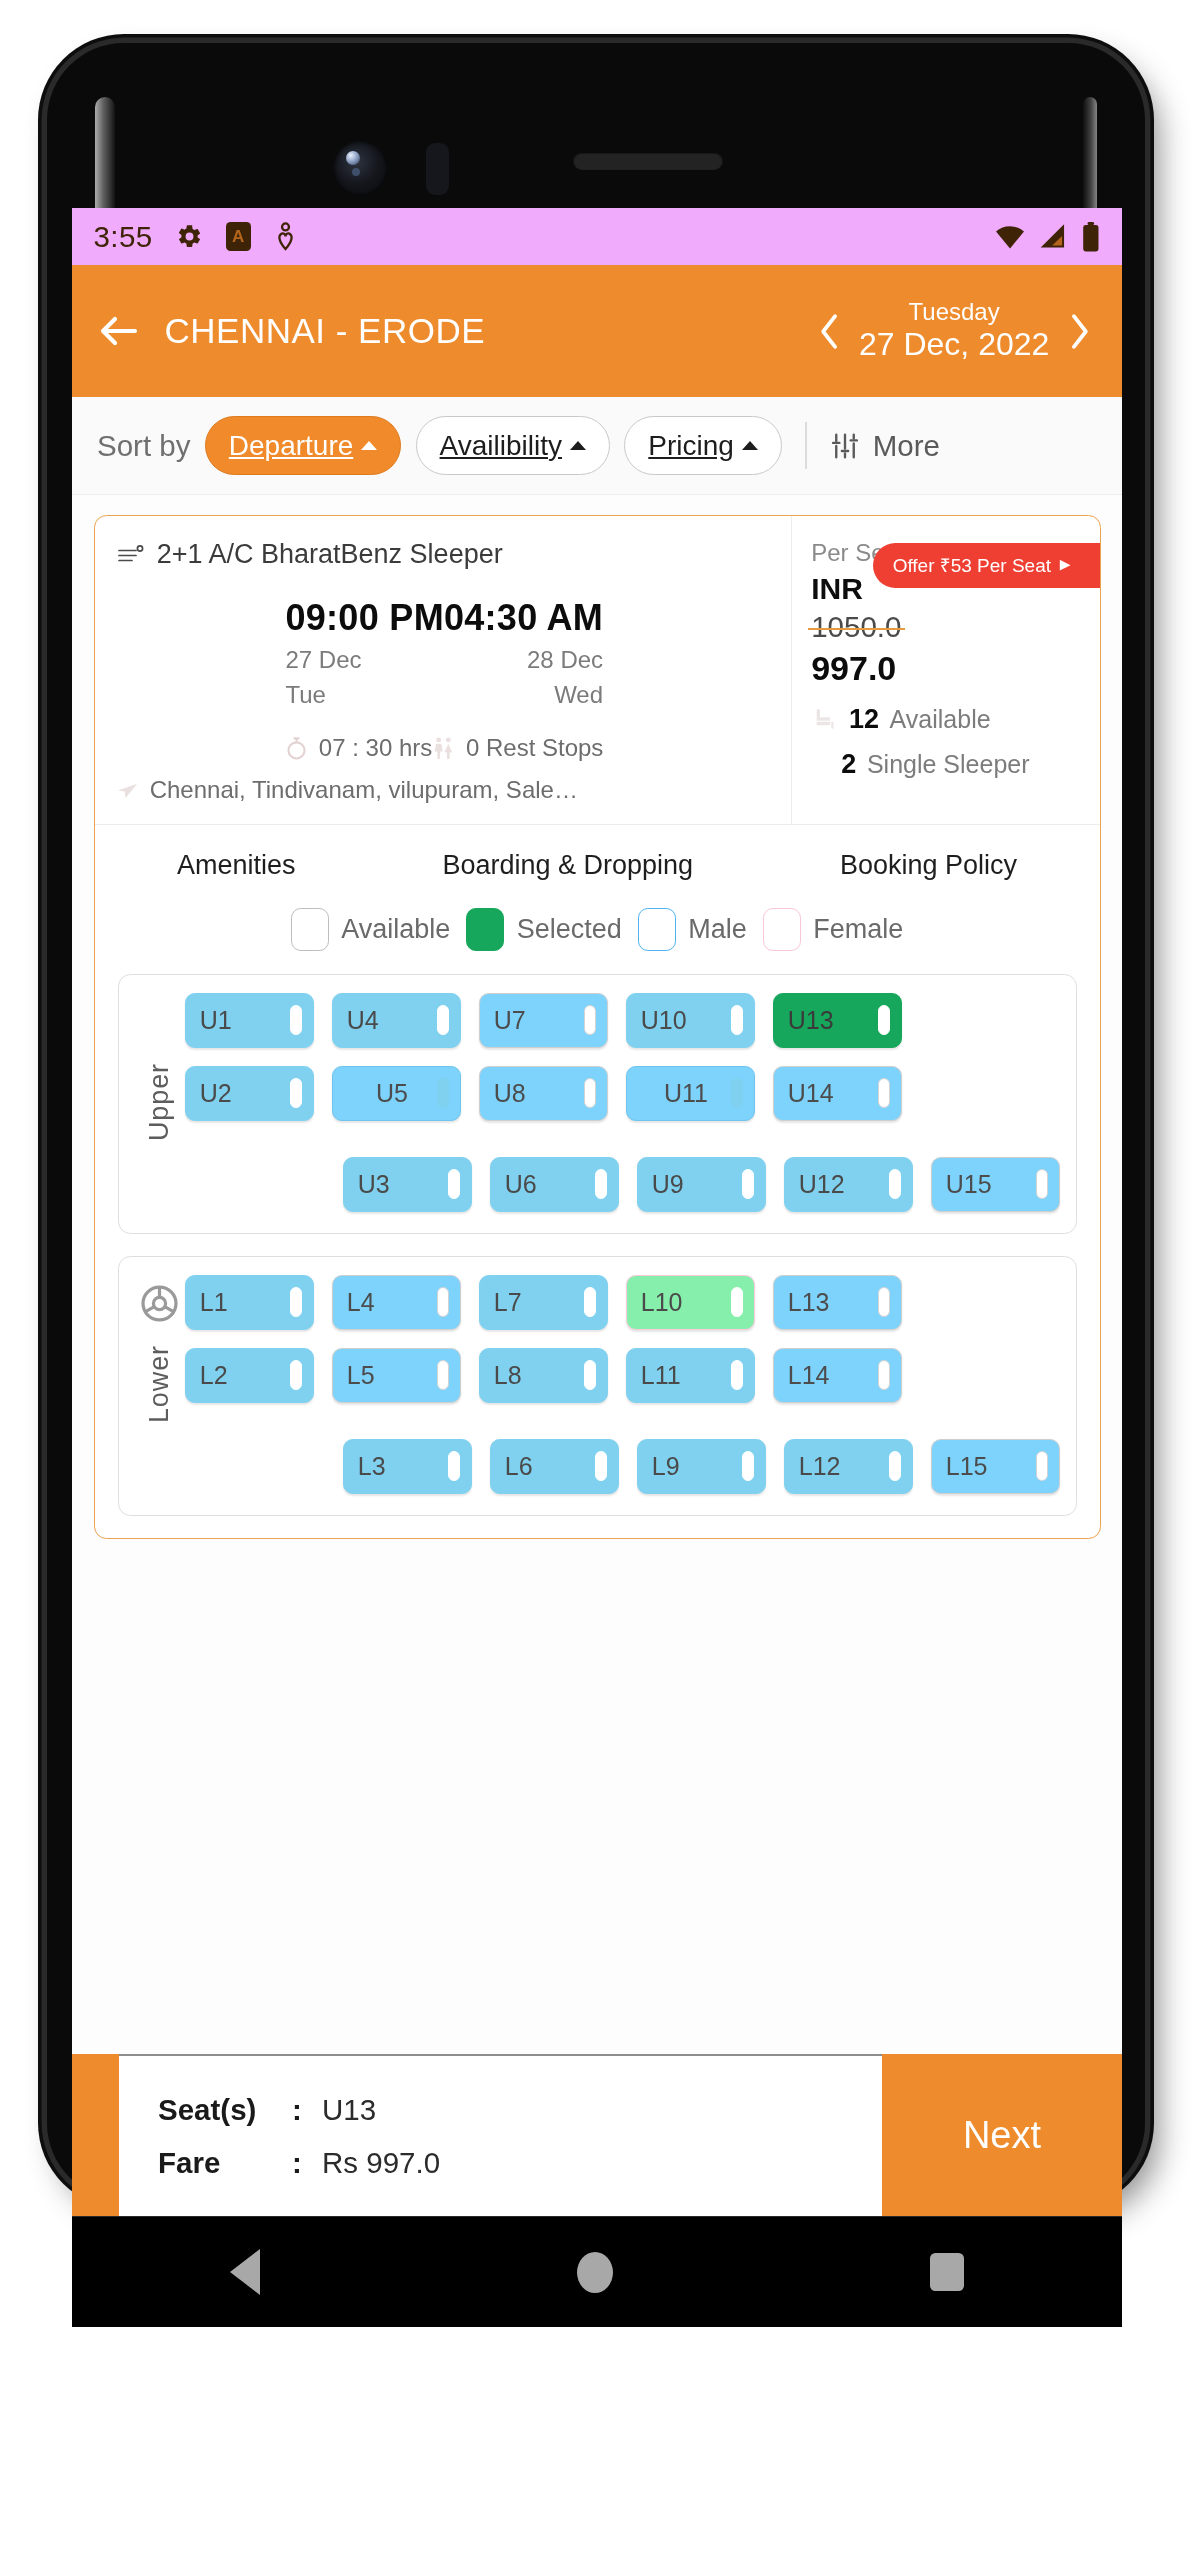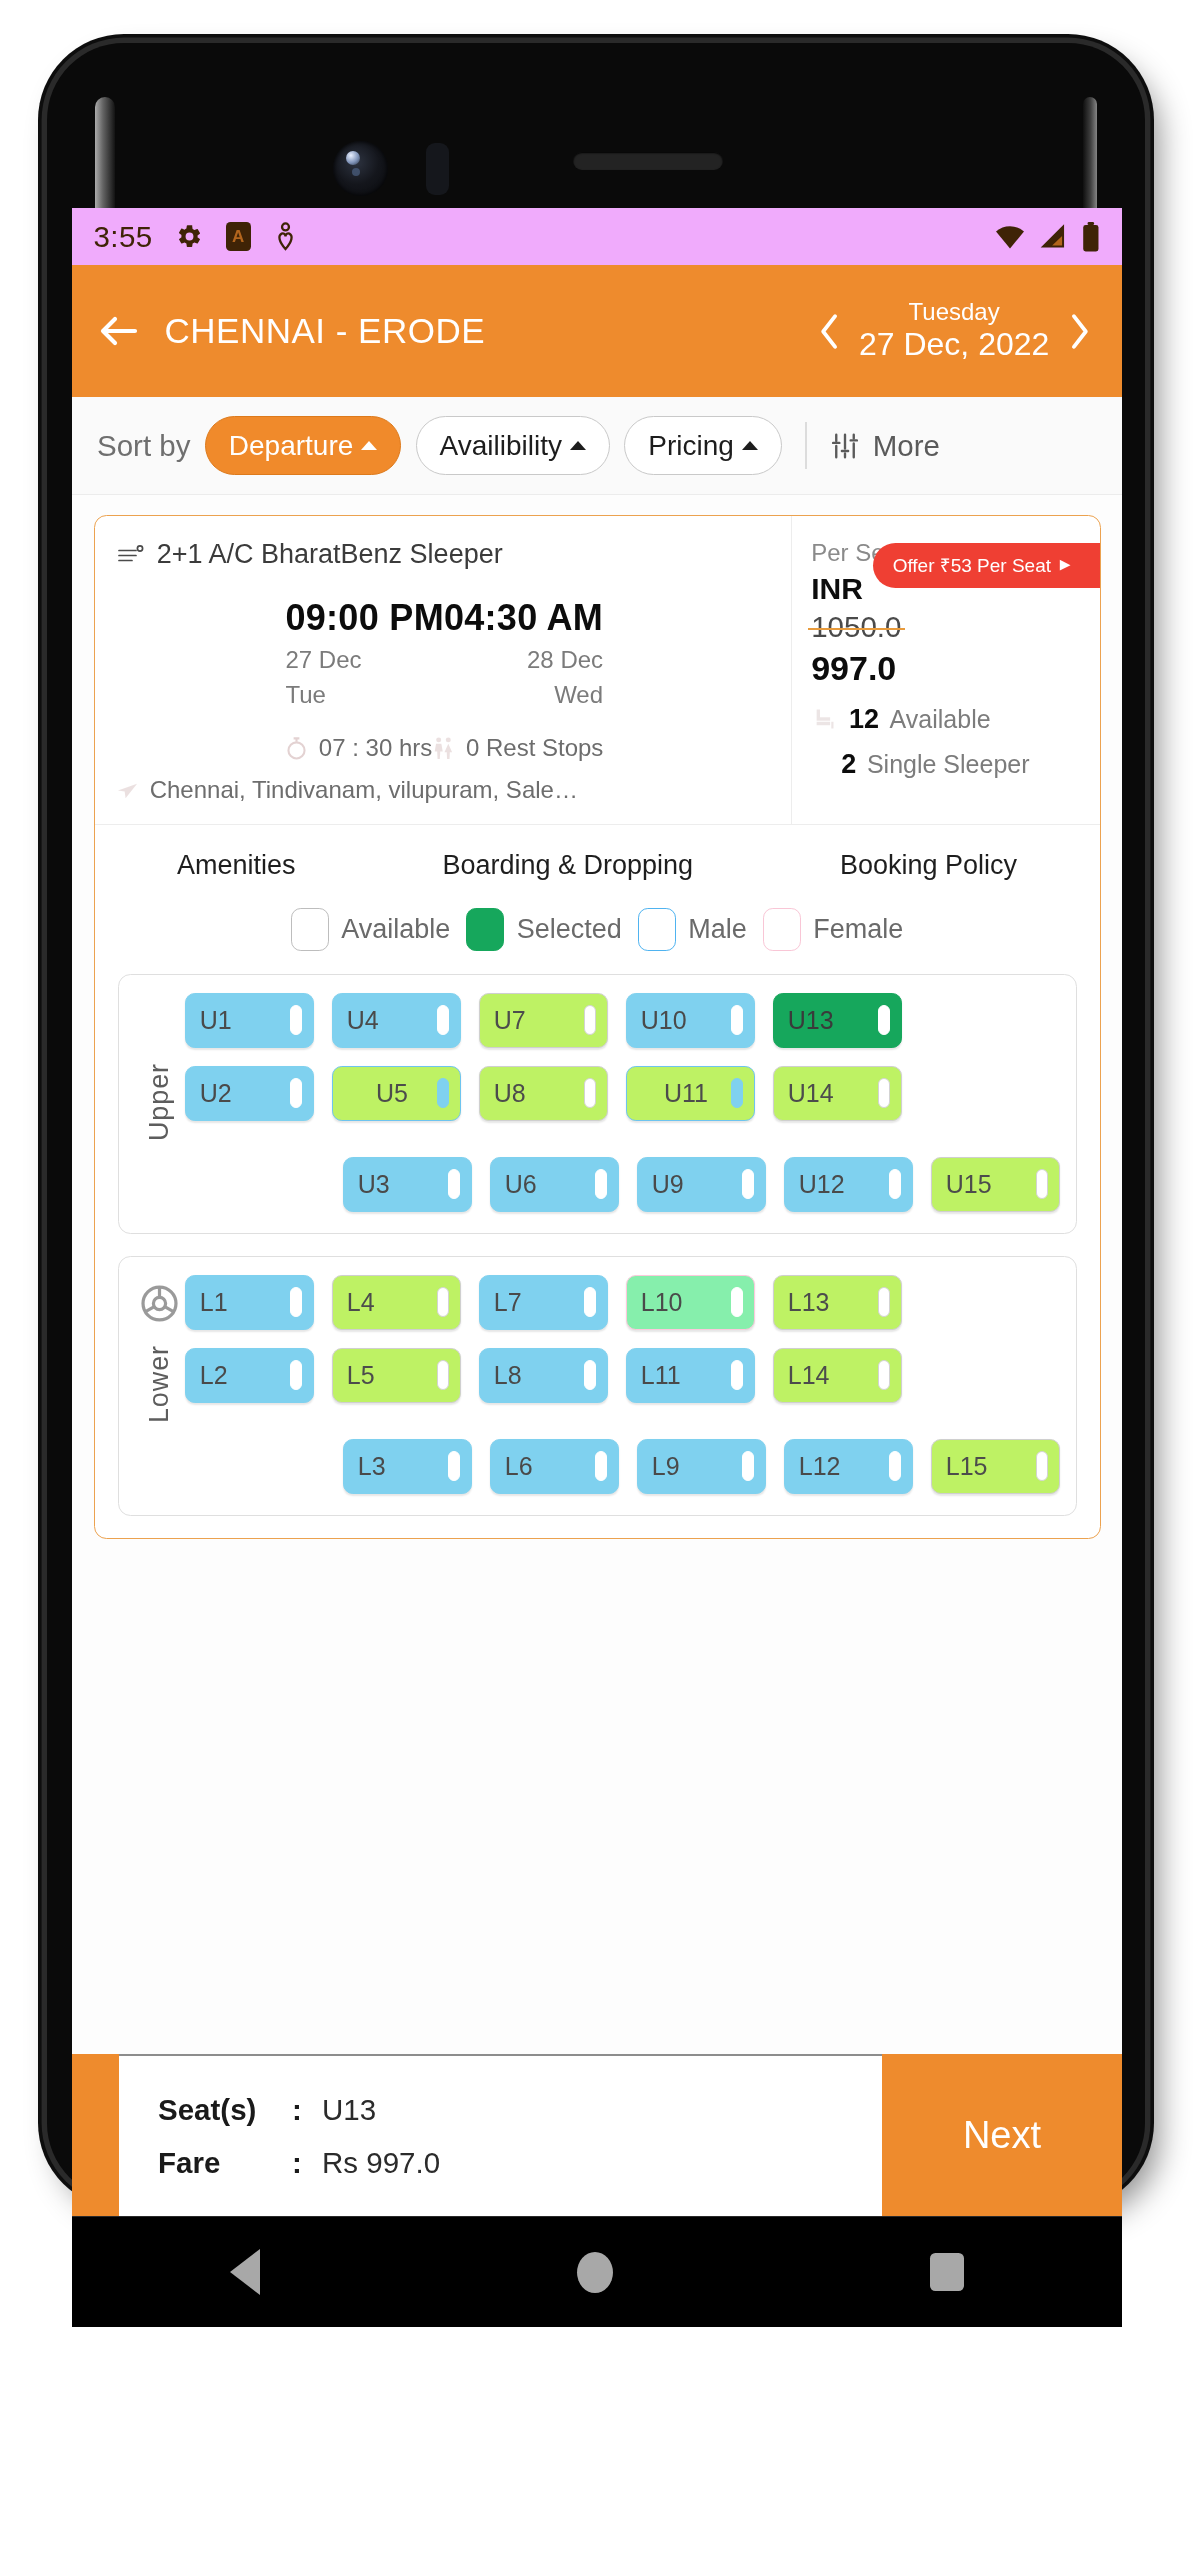--- a/index.html
+++ b/index.html
@@ -98,20 +98,21 @@
   
   .sortbar{
     height:98px; background:#fafafa; display:flex; align-items:center;
     padding:0 25px; gap:14.3px; border-bottom:0.9px solid #ececec;
   }
   .sort-label{ font-size:29.5px; color:#6f6f6f; }
   .chip{
     height:59px; border-radius:30px; display:flex; align-items:center; gap:8px;
     padding:0 23px; font-size:28px; border:1.4px solid #c9c9c9; background:#fff; color:#1d1d1d;
     white-space:nowrap;
+    text-decoration:underline;
   }
   .chip.active{ background:#f08a2b; border-color:#dd7a1c; color:#fff; }
   .tri-up{ width:0;height:0;border-left:8px solid transparent;border-right:8px solid transparent;
     border-bottom:9.8px solid currentColor; display:inline-block; }
   .divider-v{ width:1.8px; height:47px; background:#dcdcdc; margin:0 9px; }
   .more-wrap{ display:flex; align-items:center; gap:12.5px; }
   .more-text{ font-size:29.5px; color:#5a5a5a; }
 
   
   .content{ background:#fdfdfd; padding:19.7px 21.5px 0 21.5px; height:1630px; overflow:hidden; position:relative; }
@@ -184,21 +185,21 @@
     position:relative;
   }
   .vert{
     writing-mode:vertical-rl; text-orientation:mixed; transform:rotate(180deg);
     font-size:27px; color:#5d5d5d; letter-spacing:0.9px;
   }
   .deck-body{ flex:1 1 auto; }
   .seat-row{ display:flex; gap:18px; margin-bottom:18px; }
   .seat-row.last{ margin-top:36px; margin-bottom:0; justify-content:flex-end; }
   .seat{
-    width:129px; height:55px; border-radius:9.8px; border:1.4px solid #cfcfcf; background:#bef264;
+    width:129px; height:55px; border-radius:9.8px; border:1.4px solid #cfcfcf; background:#7dd3fc;
     display:flex; align-items:center; padding:0 10.7px 0 14.3px; position:relative;
     box-shadow:0 1.8px 1.8px rgba(0,0,0,.10);
   }
   .seat .lbl{ font-size:25px; color:#4c4c4c; flex:1 1 auto; }
   .seat .pil{
     width:11.6px; height:30px; border-radius:7.2px; border:1.4px solid #cfcfcf; background:#fff;
     flex:0 0 auto; margin-left:auto;
   }
   .seat.blue{ background:#7fd1ef; border-color:#7fd1ef; }
   .seat.blue .lbl{ color:#4a4a4a; }

